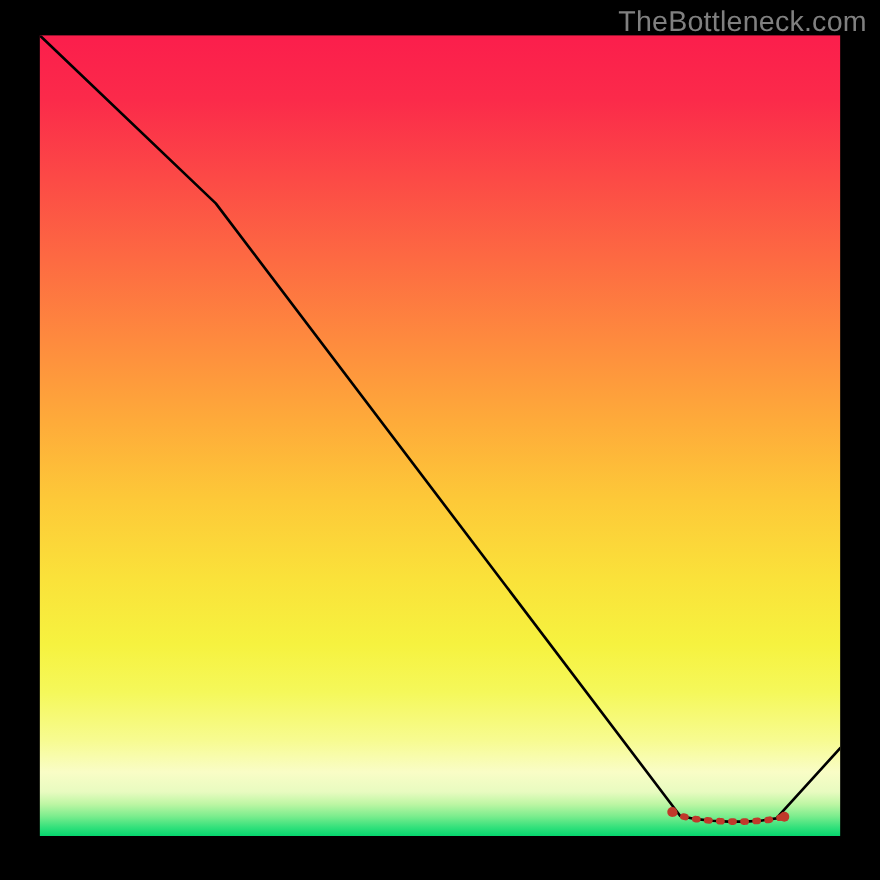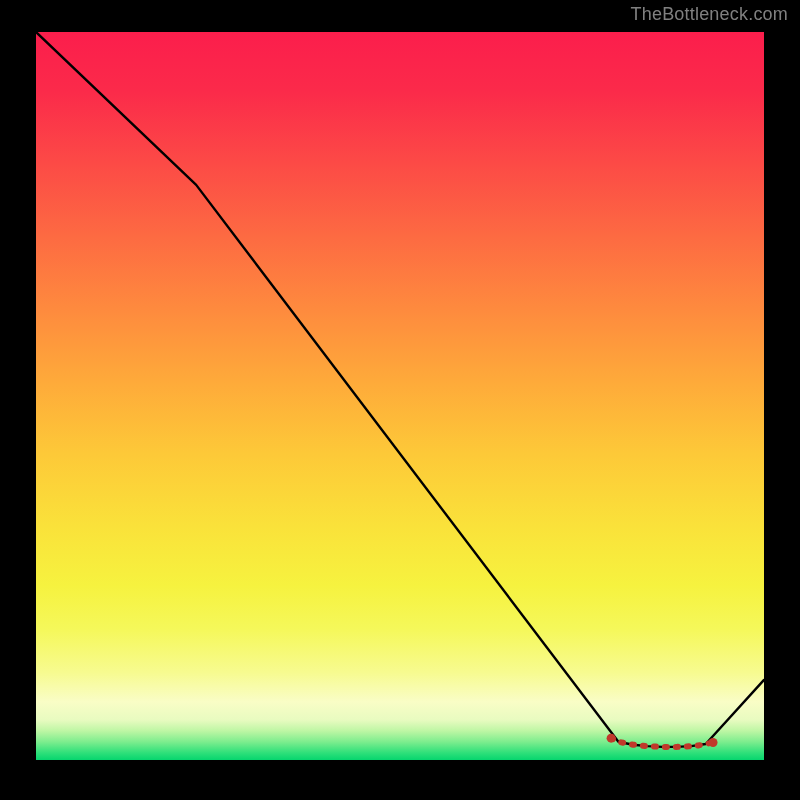--- a/index.html
+++ b/index.html
@@ -14,21 +14,21 @@
     position: relative;
     width: 800px;
     height: 800px;
     background: #000;
   }
   .watermark {
     position: absolute;
     top: 4px;
     right: 12px;
     font-family: Arial, Helvetica, sans-serif;
-    font-size: 18px;
+    font-size: 26px;
     color: #808080;
     font-weight: 400;
     letter-spacing: 0.2px;
     z-index: 5;
   }
   .plot {
     position: absolute;
     left: 36px;
     top: 32px;
     width: 728px;

